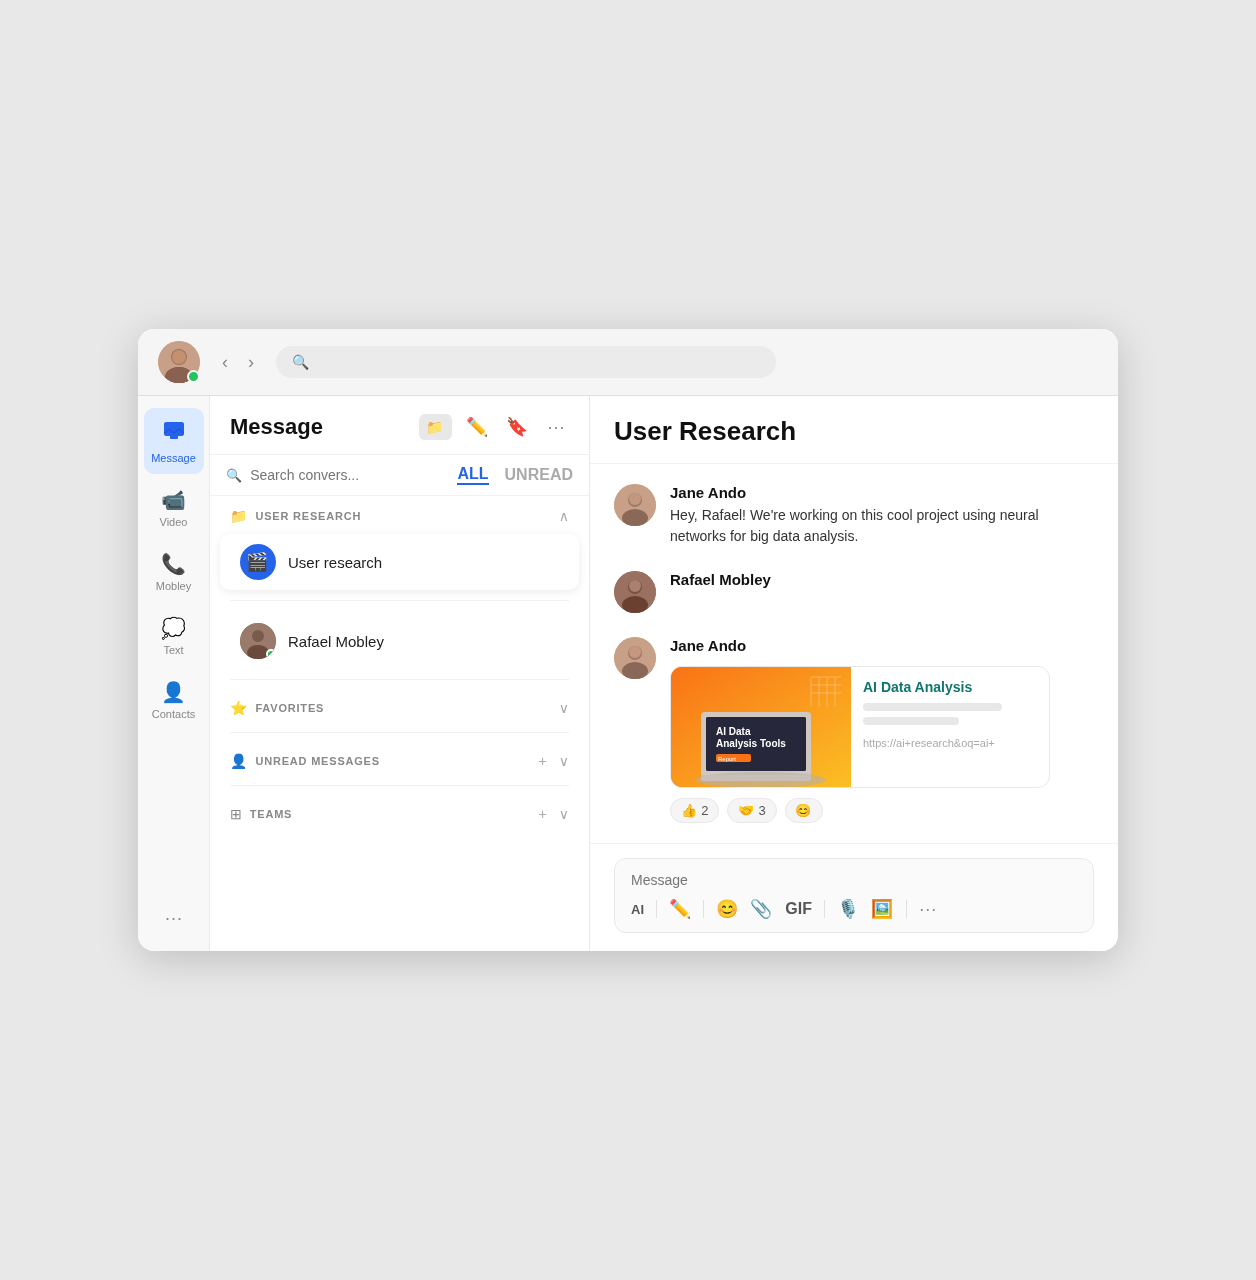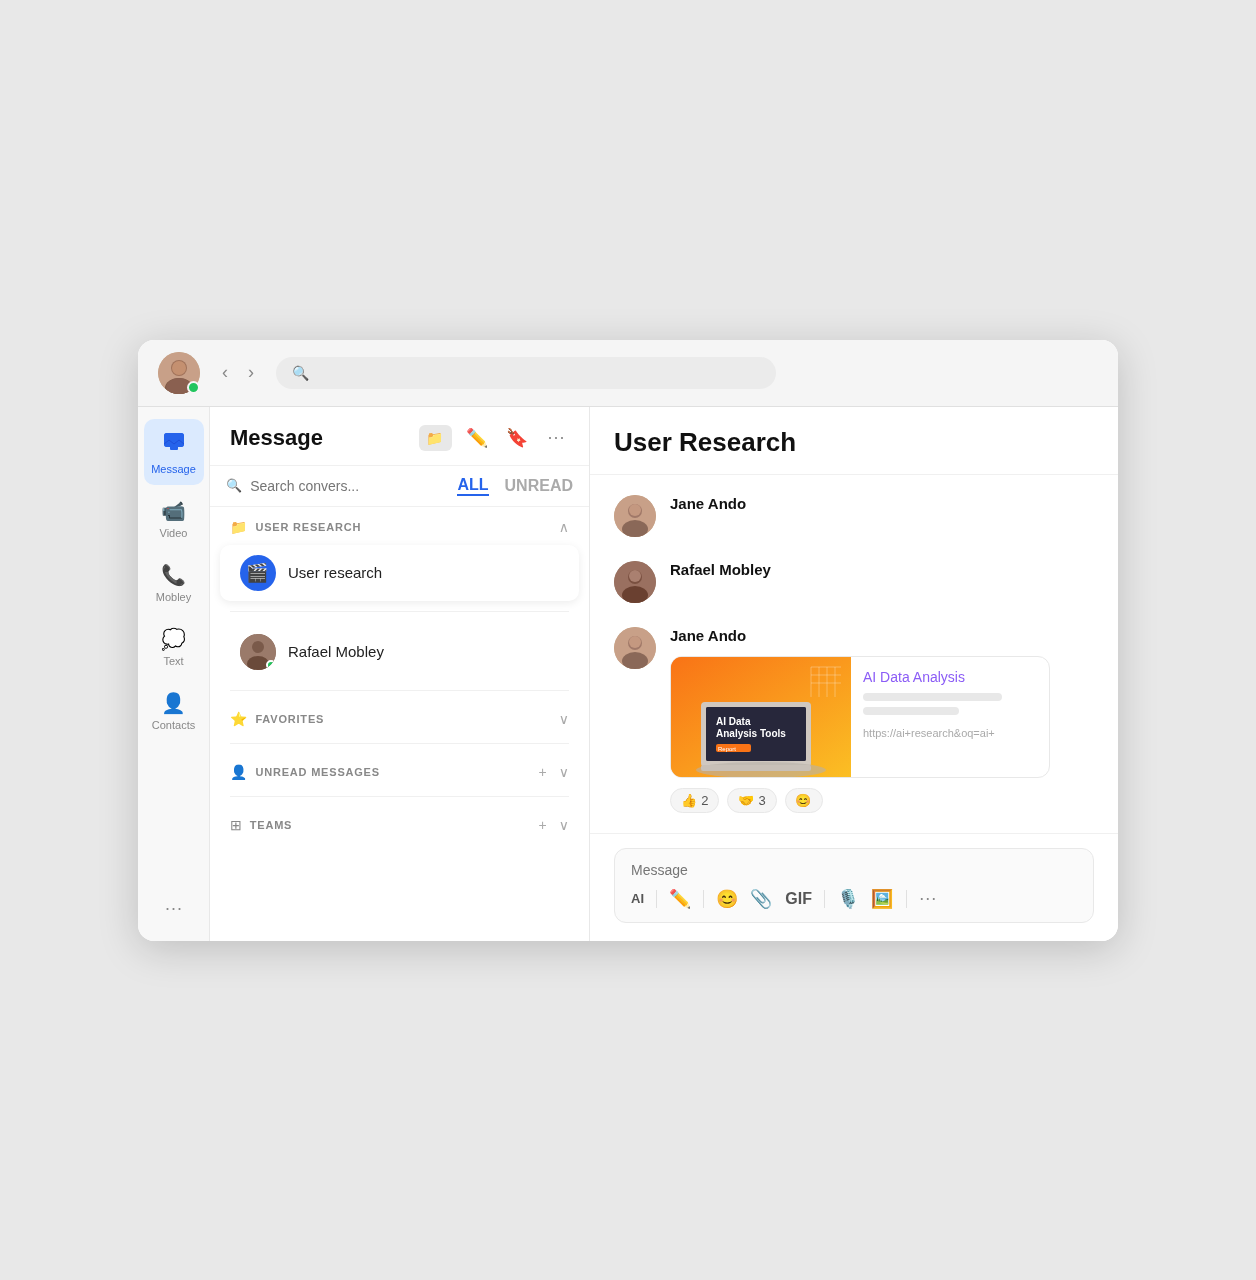--- a/index.html
+++ b/index.html
@@ -341,22 +341,22 @@
       align-items: center;
       justify-content: center;
       overflow: hidden;
     }
     .link-preview-text {
       padding: 12px;
       flex: 1;
     }
     .link-preview-title {
       font-size: 14px;
-      font-weight: 400;
-      color: #8b5cf6;
+      font-weight: 700;
+      color: #0f766e;
       margin-bottom: 8px;
     }
     .link-preview-bars {
       display: flex;
       flex-direction: column;
       gap: 6px;
       margin-bottom: 12px;
     }
     .link-bar {
       height: 8px;
@@ -569,20 +569,21 @@
           <div class="msg-avatar face-jane">
             <svg width="42" height="42" viewBox="0 0 42 42">
               <circle cx="21" cy="21" r="21" fill="#c8a088"></circle>
               <circle cx="21" cy="16" r="7" fill="#a07868"></circle>
               <ellipse cx="21" cy="34" rx="13" ry="9" fill="#8a6858"></ellipse>
               <circle cx="21" cy="15" r="6" fill="#c49880"></circle>
             </svg>
           </div>
           <div class="msg-content">
             <div class="msg-sender">Jane Ando</div>
+            <div class="msg-text">Hey, Rafael! We're working on this cool project using neural networks for big data analysis.</div>
           </div>
         </div>
 
         <div class="message-row">
           <div class="msg-avatar" style="background:#9a7a6a;">
             <svg width="42" height="42" viewBox="0 0 42 42">
               <circle cx="21" cy="21" r="21" fill="#9a7060"></circle>
               <circle cx="21" cy="16" r="7" fill="#7a5040"></circle>
               <ellipse cx="21" cy="34" rx="13" ry="9" fill="#6a4030"></ellipse>
               <circle cx="21" cy="15" r="6" fill="#aa8070"></circle>

